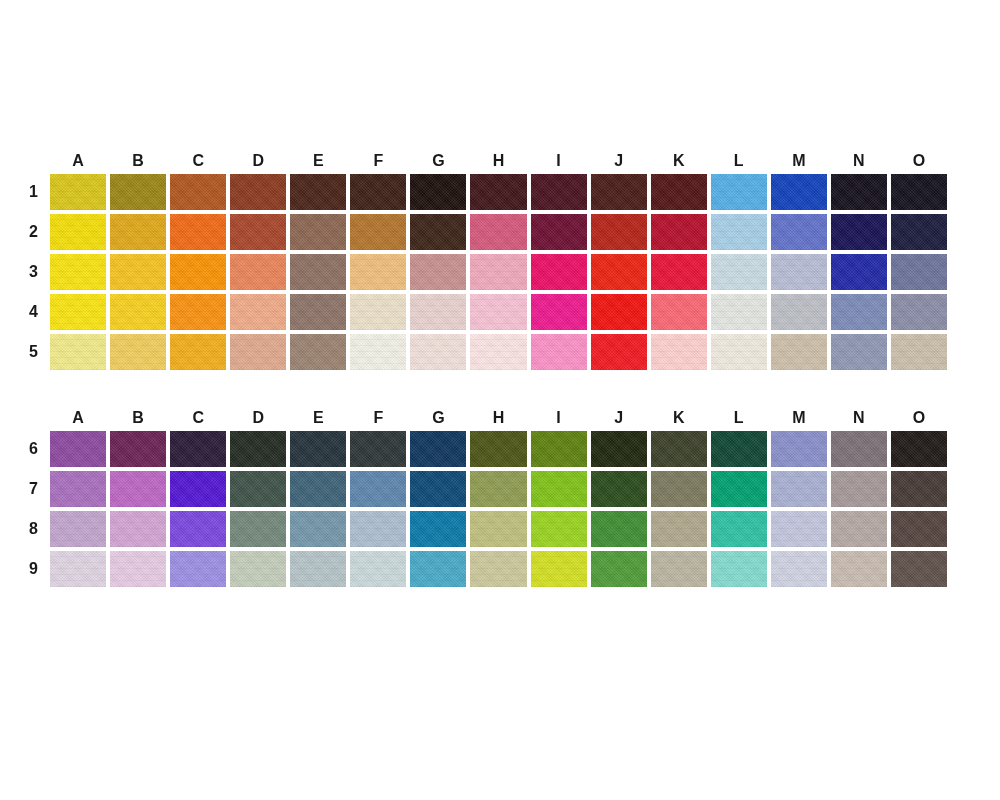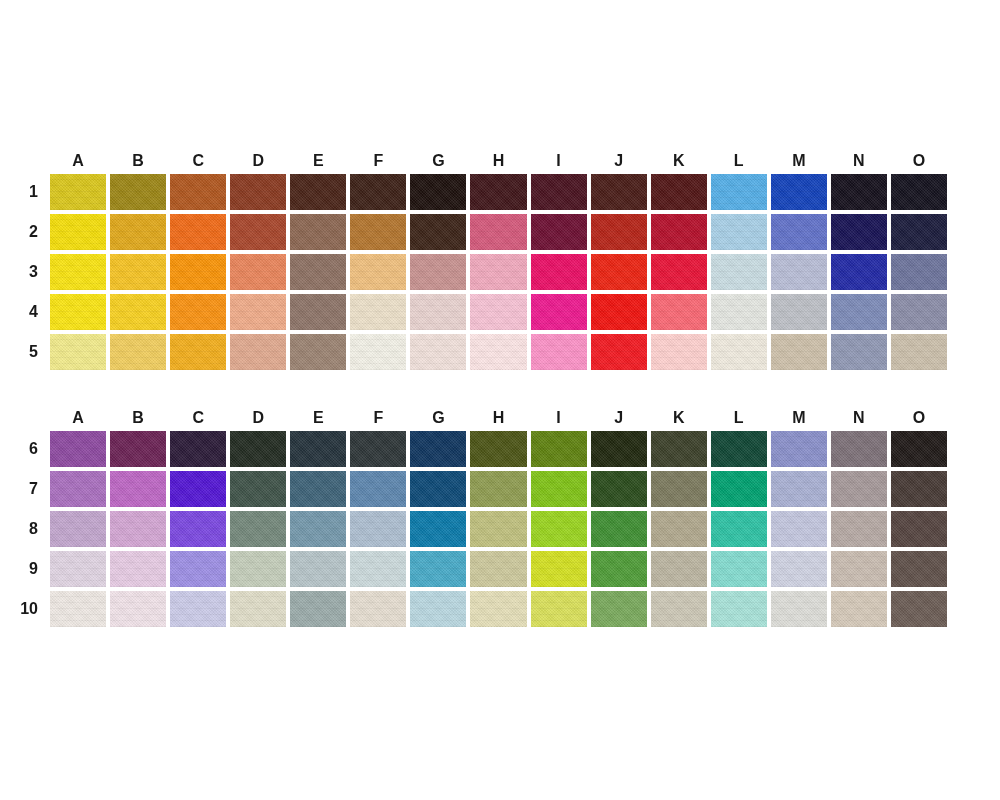--- a/index.html
+++ b/index.html
@@ -303,33 +303,15 @@
           <div class="swatch" title="G9" style="background-color: rgb(72, 170, 199);"></div>
           <div class="swatch" title="H9" style="background-color: rgb(204, 200, 156);"></div>
           <div class="swatch" title="I9" style="background-color: rgb(211, 224, 34);"></div>
           <div class="swatch" title="J9" style="background-color: rgb(79, 156, 56);"></div>
           <div class="swatch" title="K9" style="background-color: rgb(187, 181, 161);"></div>
           <div class="swatch" title="L9" style="background-color: rgb(132, 219, 207);"></div>
           <div class="swatch" title="M9" style="background-color: rgb(207, 210, 226);"></div>
           <div class="swatch" title="N9" style="background-color: rgb(201, 188, 177);"></div>
           <div class="swatch" title="O9" style="background-color: rgb(95, 80, 74);"></div>
         </div>
-        <div class="swatch-row">
-          <div class="row-label">10</div>
-          <div class="swatch" title="A10" style="background-color: rgb(238, 232, 227);"></div>
-          <div class="swatch" title="B10" style="background-color: rgb(240, 226, 232);"></div>
-          <div class="swatch" title="C10" style="background-color: rgb(203, 203, 232);"></div>
-          <div class="swatch" title="D10" style="background-color: rgb(224, 221, 200);"></div>
-          <div class="swatch" title="E10" style="background-color: rgb(155, 171, 170);"></div>
-          <div class="swatch" title="F10" style="background-color: rgb(229, 221, 208);"></div>
-          <div class="swatch" title="G10" style="background-color: rgb(185, 215, 224);"></div>
-          <div class="swatch" title="H10" style="background-color: rgb(228, 222, 184);"></div>
-          <div class="swatch" title="I10" style="background-color: rgb(217, 224, 90);"></div>
-          <div class="swatch" title="J10" style="background-color: rgb(121, 169, 92);"></div>
-          <div class="swatch" title="K10" style="background-color: rgb(204, 199, 182);"></div>
-          <div class="swatch" title="L10" style="background-color: rgb(168, 226, 216);"></div>
-          <div class="swatch" title="M10" style="background-color: rgb(221, 221, 216);"></div>
-          <div class="swatch" title="N10" style="background-color: rgb(213, 201, 185);"></div>
-          <div class="swatch" title="O10" style="background-color: rgb(107, 92, 85);"></div>
-        </div>
       </div>
     </div>
   </div>
 
 </body></html>

